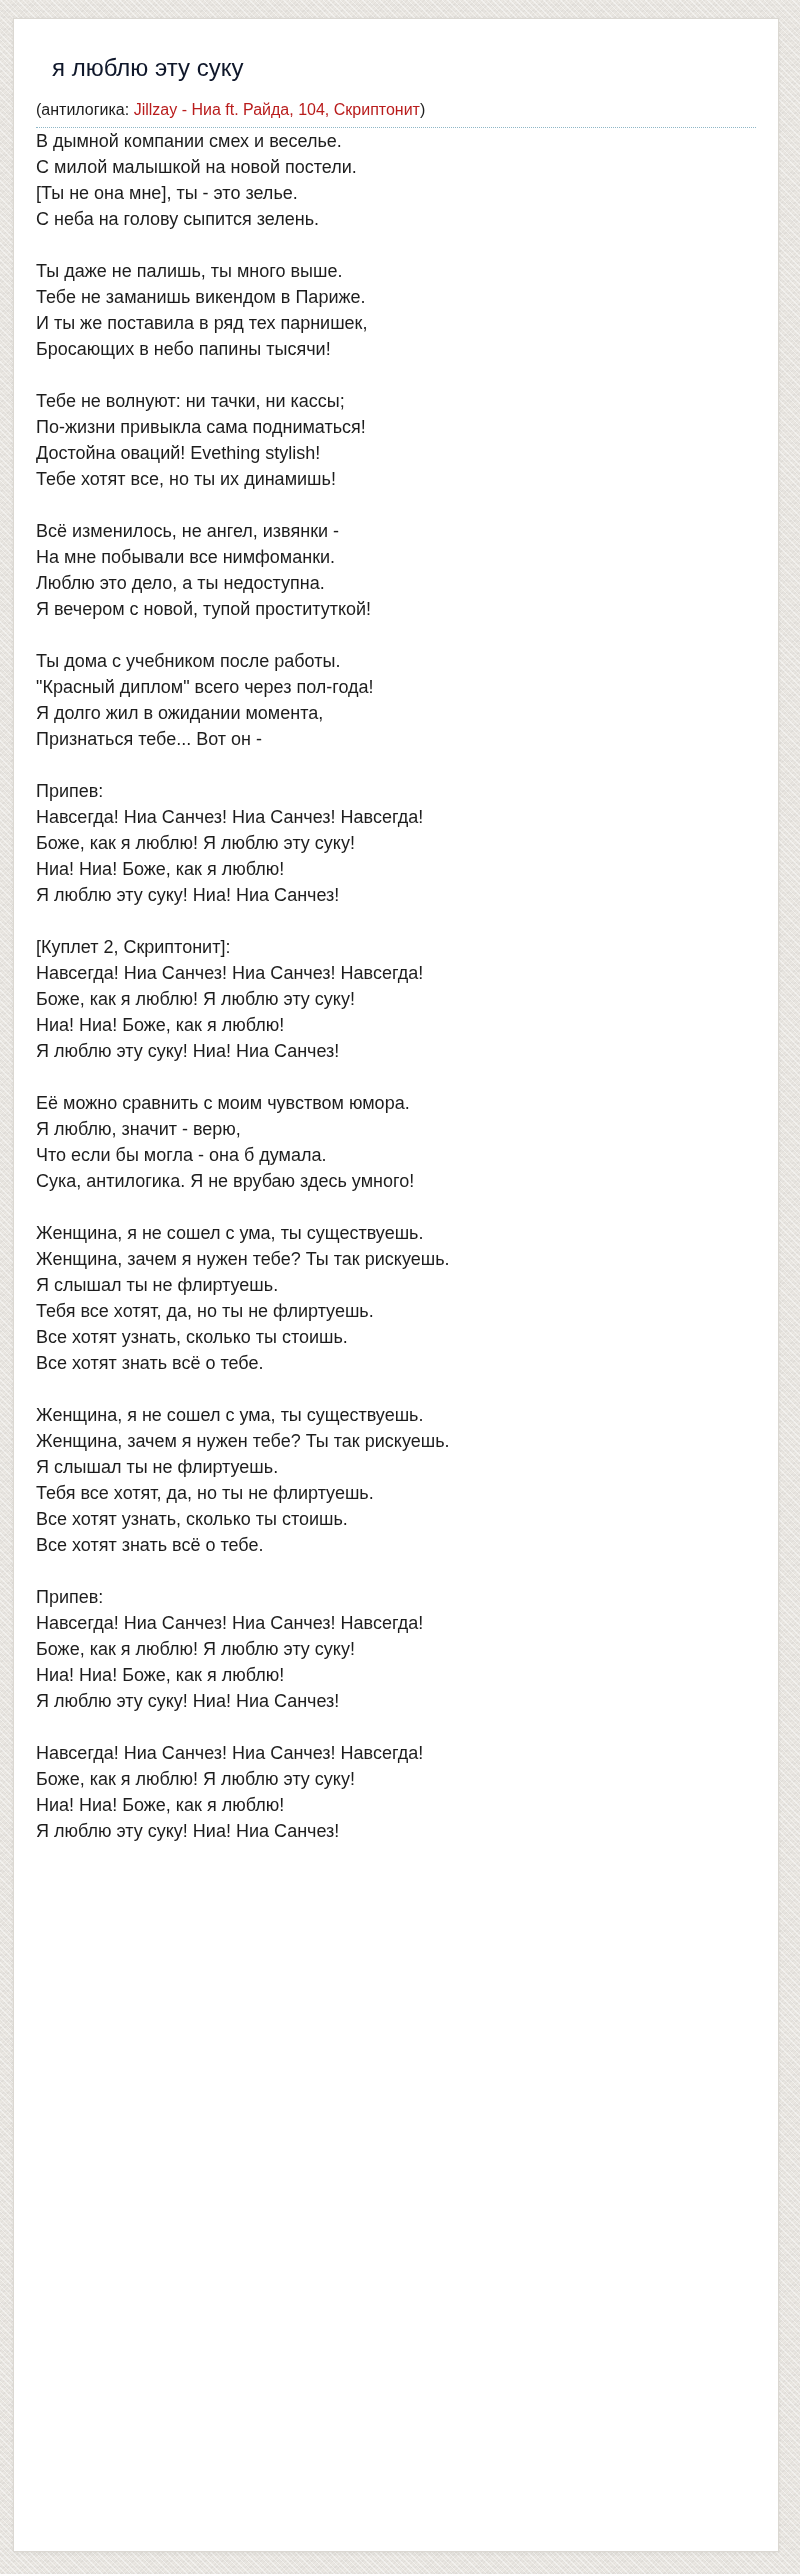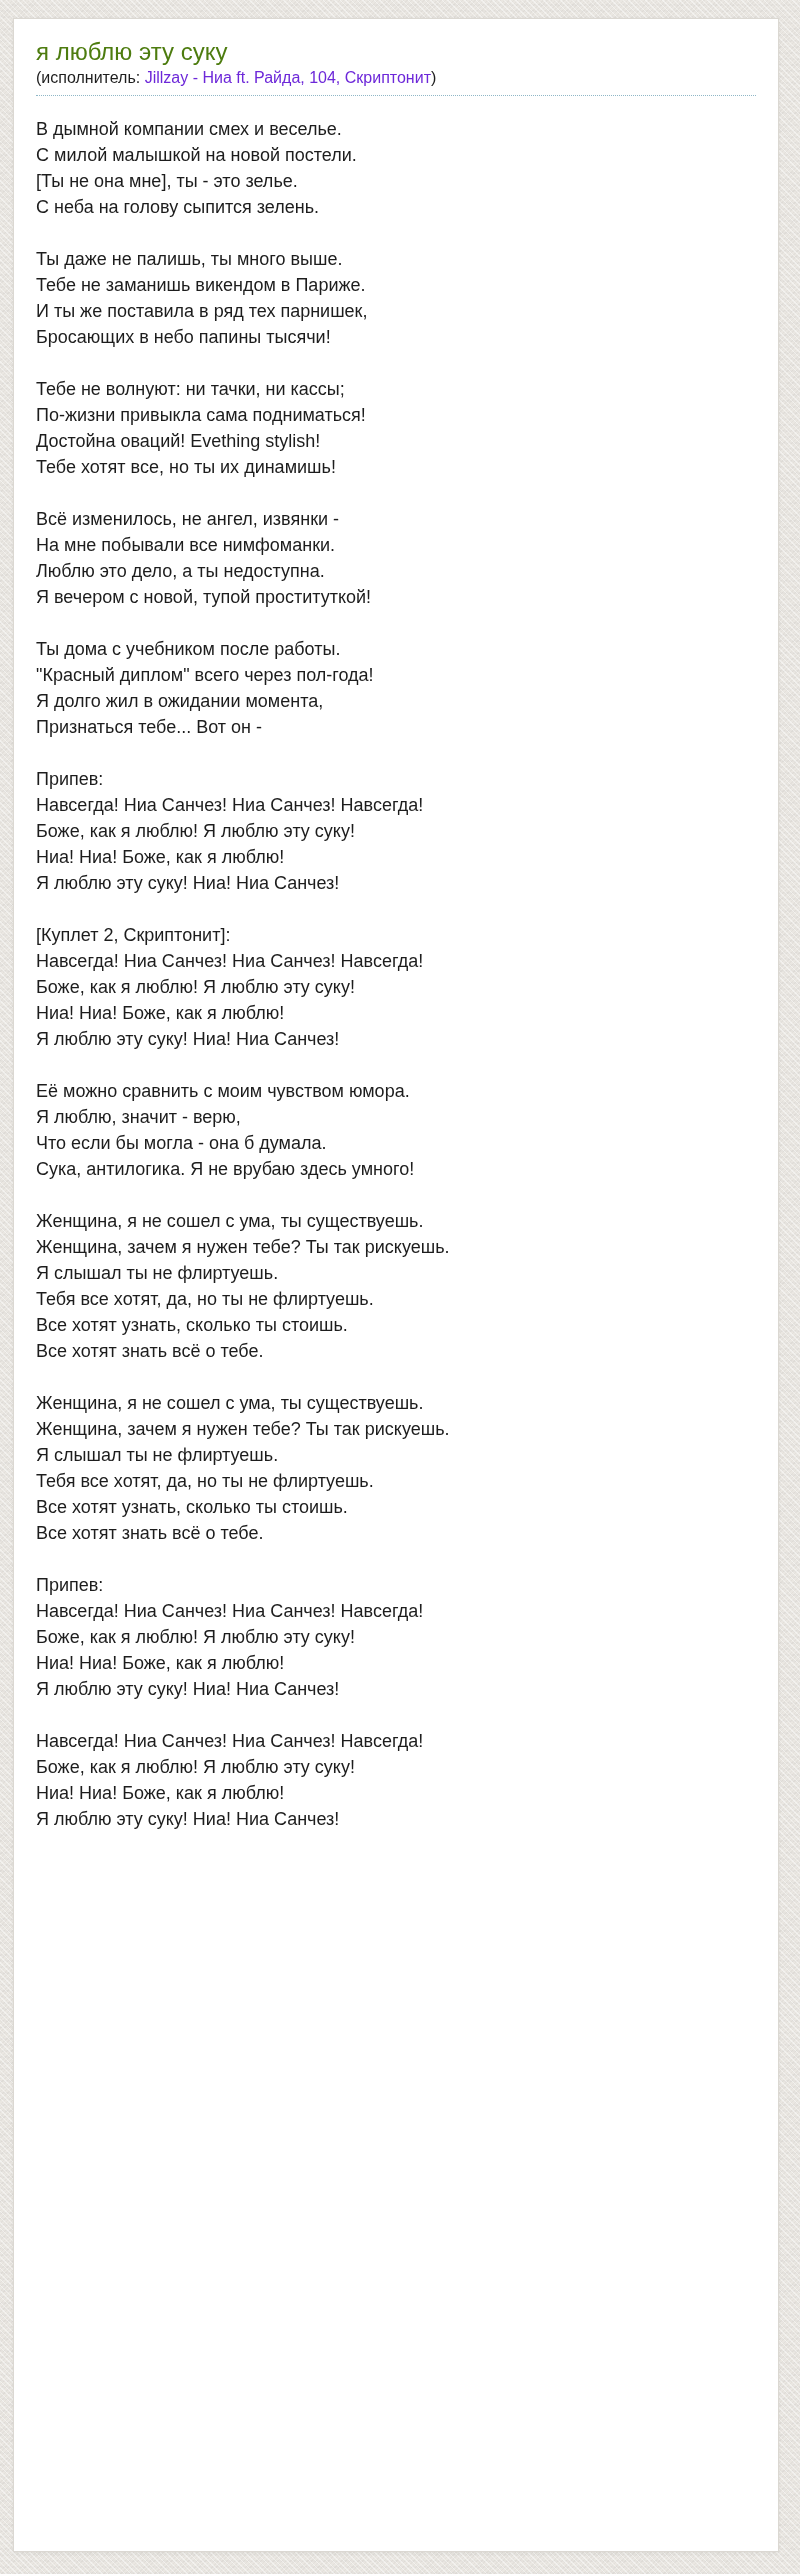--- a/index.html
+++ b/index.html
@@ -24,58 +24,58 @@
     width: 766px;
     height: 2534px;
     box-sizing: border-box;
     background: #ffffff;
     border: 1px solid #dbd8d2;
     box-shadow: 0 1px 3px rgba(0,0,0,0.07);
     padding: 18px 22px 0 22px;
     overflow: hidden;
   }
   h1.song-title {
-    margin: 0;
+    margin: 16px;
     font-size: 24px;
     line-height: 30px;
     font-weight: 400;
-    color: #4d7c0f;
+    color: #0f172a;
   }
   .artist-line {
     font-size: 16px;
     line-height: 22px;
     color: #1d1d1d;
     padding-bottom: 6px;
     border-bottom: 1px dotted #8fb7c7;
   }
   .artist-line a {
-    color: #6d28d9;
+    color: #b91c1c;
     text-decoration: none;
     cursor: pointer;
   }
   .lyrics {
-    margin-top: 20px;
+    margin-top: 0;
     font-size: 18px;
     line-height: 26px;
     color: #1d1d1d;
   }
   .stanza {
     margin: 0 0 26px 0;
   }
   .stanza:last-child {
     margin-bottom: 0;
   }
 </style>
 </head>
 <body>
 
 <div class="card">
   <h1 class="song-title">я люблю эту суку</h1>
 
-  <div class="artist-line"><span>(исполнитель: </span><a href="#">Jillzay - Ниа ft. Райда, 104, Скриптонит</a><span>)</span></div>
+  <div class="artist-line"><span>(антилогика: </span><a href="#">Jillzay - Ниа ft. Райда, 104, Скриптонит</a><span>)</span></div>
 
   <div class="lyrics">
       <p class="stanza">В дымной компании смех и веселье.<br>С милой малышкой на новой постели.<br>[Ты не она мне], ты - это зелье.<br>С неба на голову сыпится зелень.</p>
       <p class="stanza">Ты даже не палишь, ты много выше.<br>Тебе не заманишь викендом в Париже.<br>И ты же поставила в ряд тех парнишек,<br>Бросающих в небо папины тысячи!</p>
       <p class="stanza">Тебе не волнуют: ни тачки, ни кассы;<br>По-жизни привыкла сама подниматься!<br>Достойна оваций! Evething stylish!<br>Тебе хотят все, но ты их динамишь!</p>
       <p class="stanza">Всё изменилось, не ангел, извянки -<br>На мне побывали все нимфоманки.<br>Люблю это дело, а ты недоступна.<br>Я вечером с новой, тупой проституткой!</p>
       <p class="stanza">Ты дома с учебником после работы.<br>"Красный диплом" всего через пол-года!<br>Я долго жил в ожидании момента,<br>Признаться тебе... Вот он -</p>
       <p class="stanza">Припев:<br>Навсегда! Ниа Санчез! Ниа Санчез! Навсегда!<br>Боже, как я люблю! Я люблю эту суку!<br>Ниа! Ниа! Боже, как я люблю!<br>Я люблю эту суку! Ниа! Ниа Санчез!</p>
       <p class="stanza">[Куплет 2, Скриптонит]:<br>Навсегда! Ниа Санчез! Ниа Санчез! Навсегда!<br>Боже, как я люблю! Я люблю эту суку!<br>Ниа! Ниа! Боже, как я люблю!<br>Я люблю эту суку! Ниа! Ниа Санчез!</p>
       <p class="stanza">Её можно сравнить с моим чувством юмора.<br>Я люблю, значит - верю,<br>Что если бы могла - она б думала.<br>Сука, антилогика. Я не врубаю здесь умного!</p>

